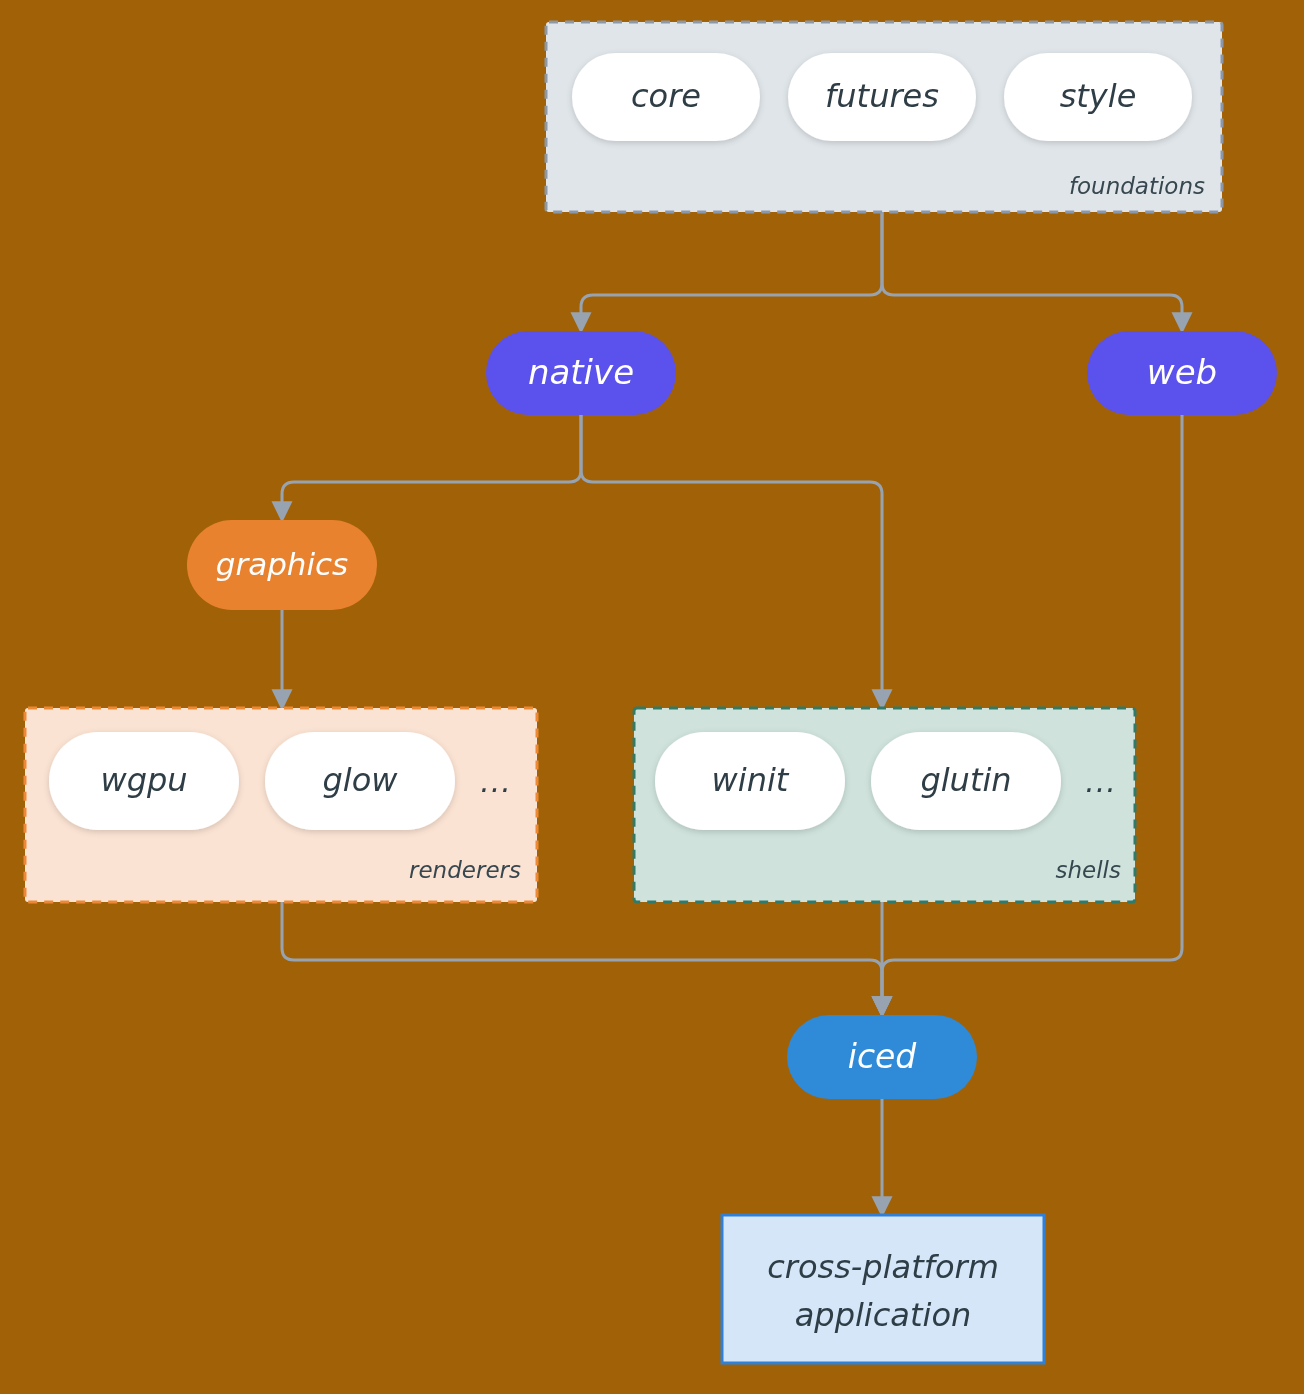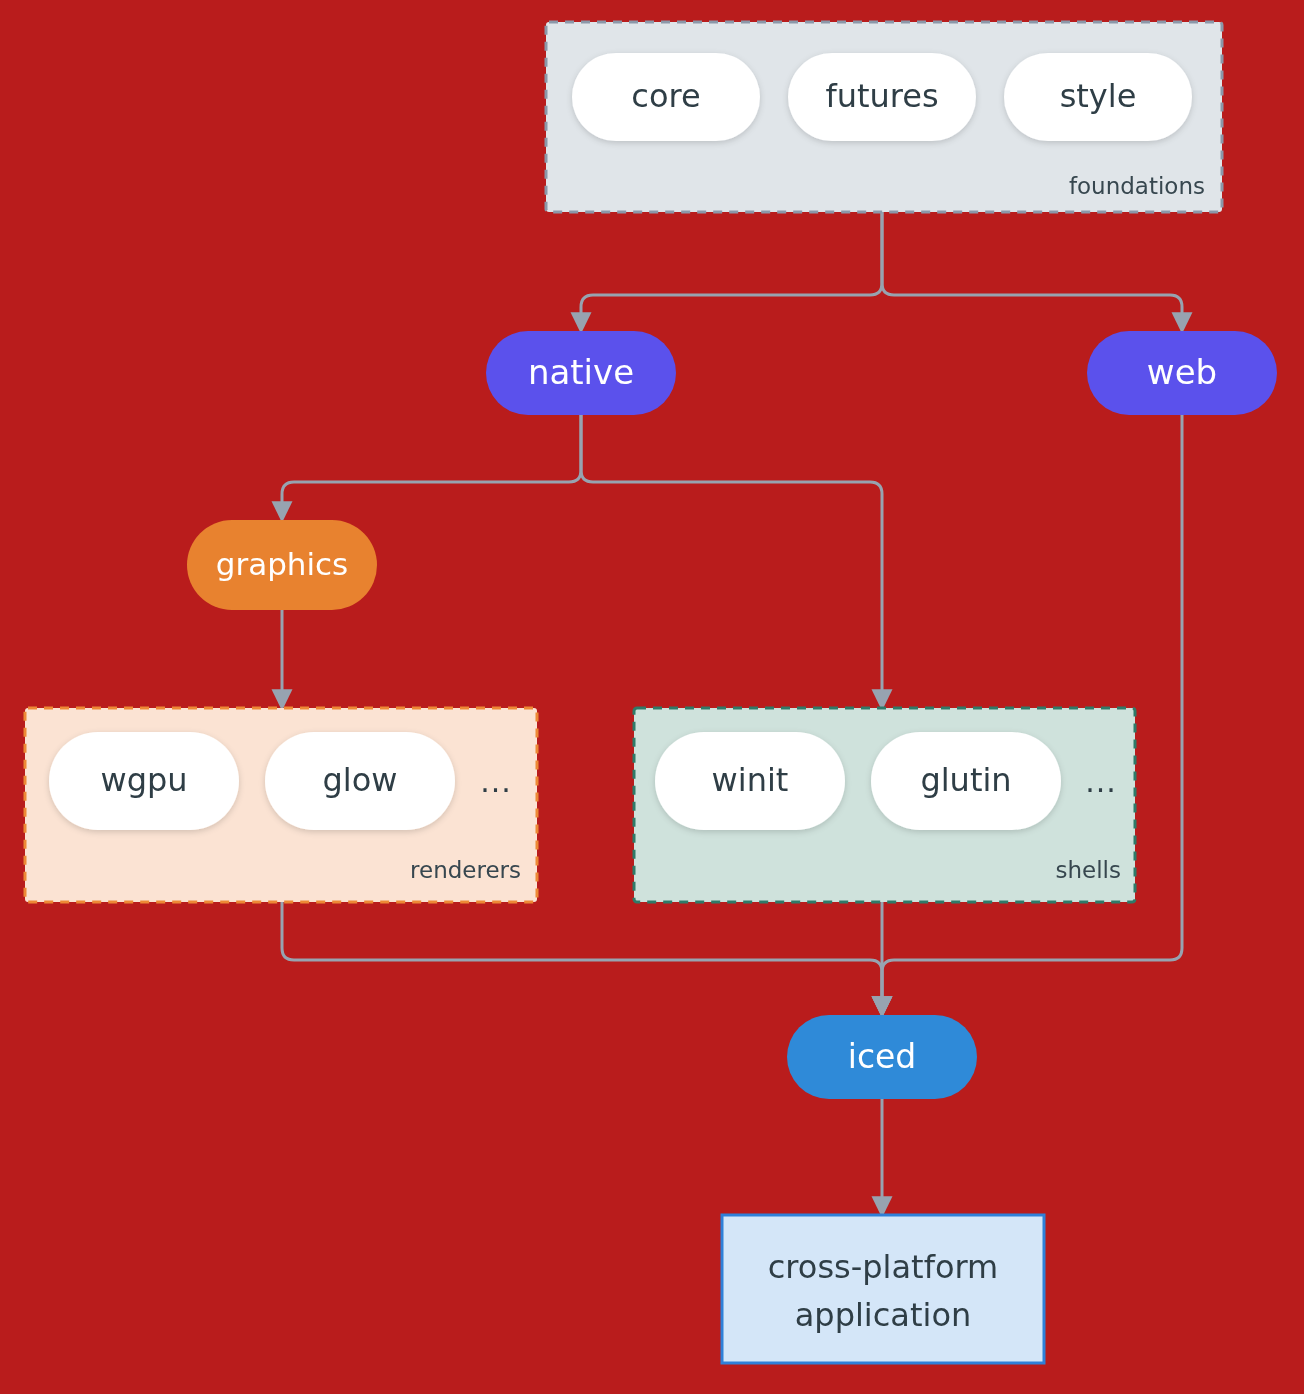--- a/index.html
+++ b/index.html
@@ -40,21 +40,21 @@
   .ellipsis-label {
     font-family: "DejaVu Sans", "Liberation Sans", sans-serif;
     text-anchor: middle;
     dominant-baseline: middle;
     letter-spacing: 1px;
   }
 </style>
 </head>
 <body style="background: rgb(0, 0, 0);">
 
-<div id="diagram-root" style="background: #b91c1c;">
+<div id="diagram-root" style="background: #a16207; font-style: italic;">
   <svg id="diagram-svg" viewBox="0 0 1304 1394">
     <defs>
       <marker id="arrowhead" markerWidth="9" markerHeight="9" refX="4.2" refY="4.4" orient="auto" markerUnits="strokeWidth">
         <path d="M 0.6 0.9 L 7.8 4.4 L 0.6 7.9 z" fill="#97a3b0"></path>
       </marker>
       <filter id="pillShadow" x="-40%" y="-40%" width="180%" height="180%">
         <feDropShadow dx="0" dy="2" stdDeviation="3.2" flood-color="#000000" flood-opacity="0.16"></feDropShadow>
       </filter>
     </defs>
 

